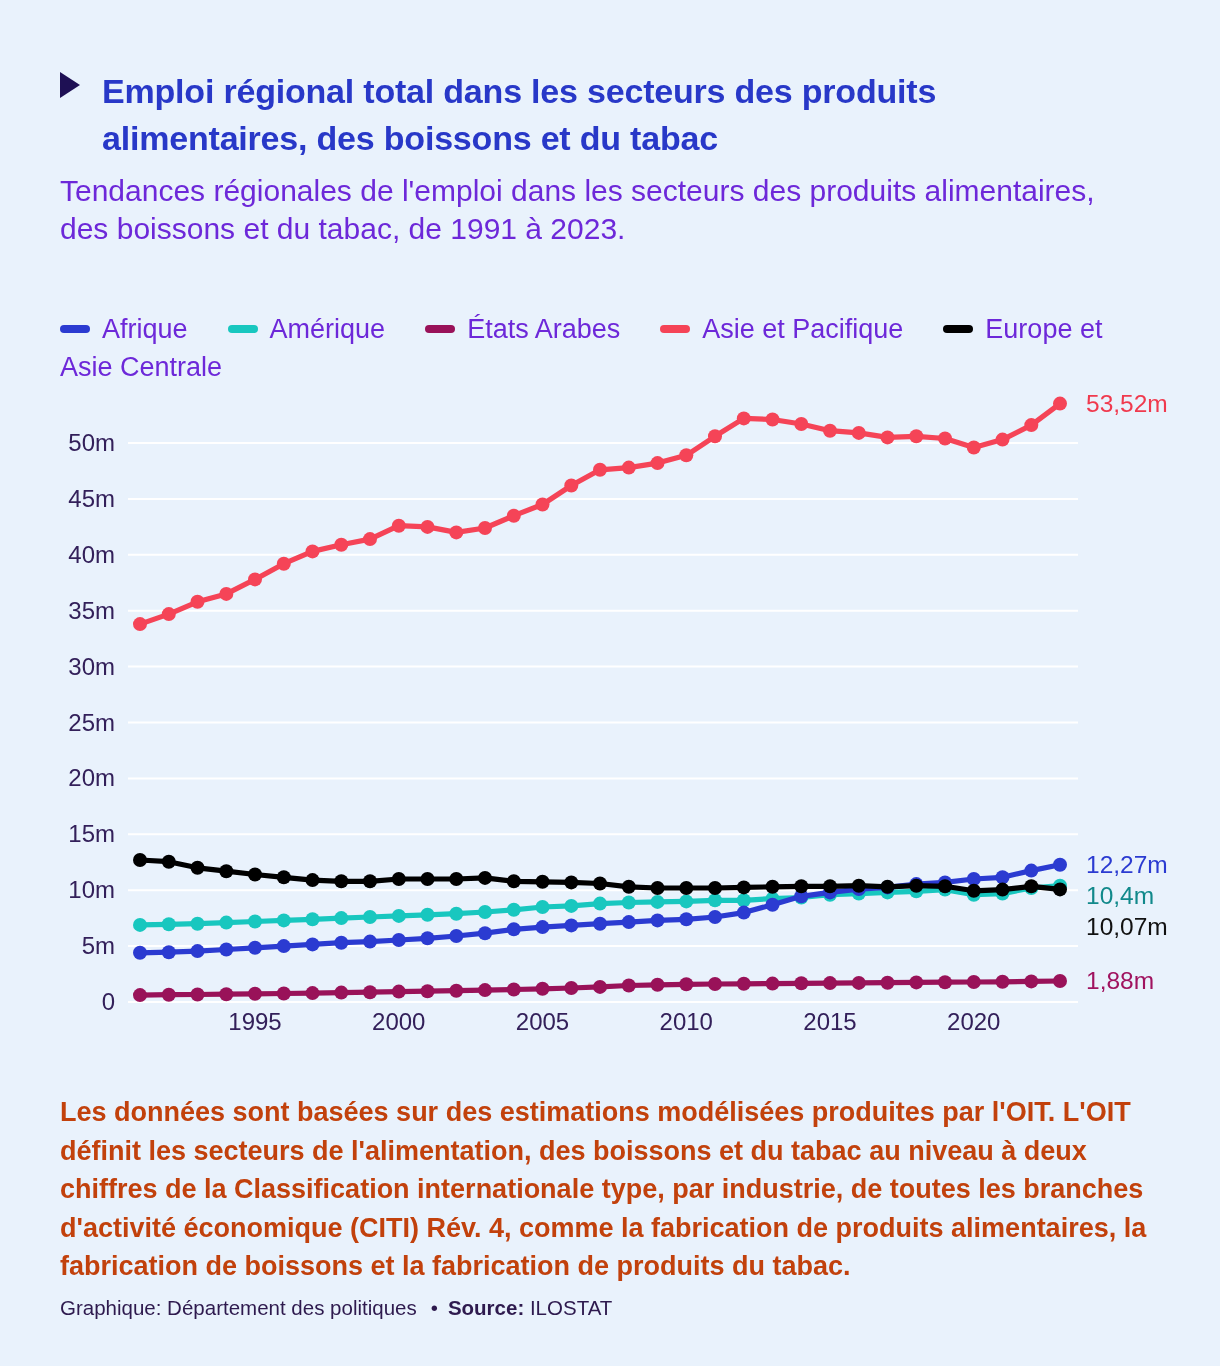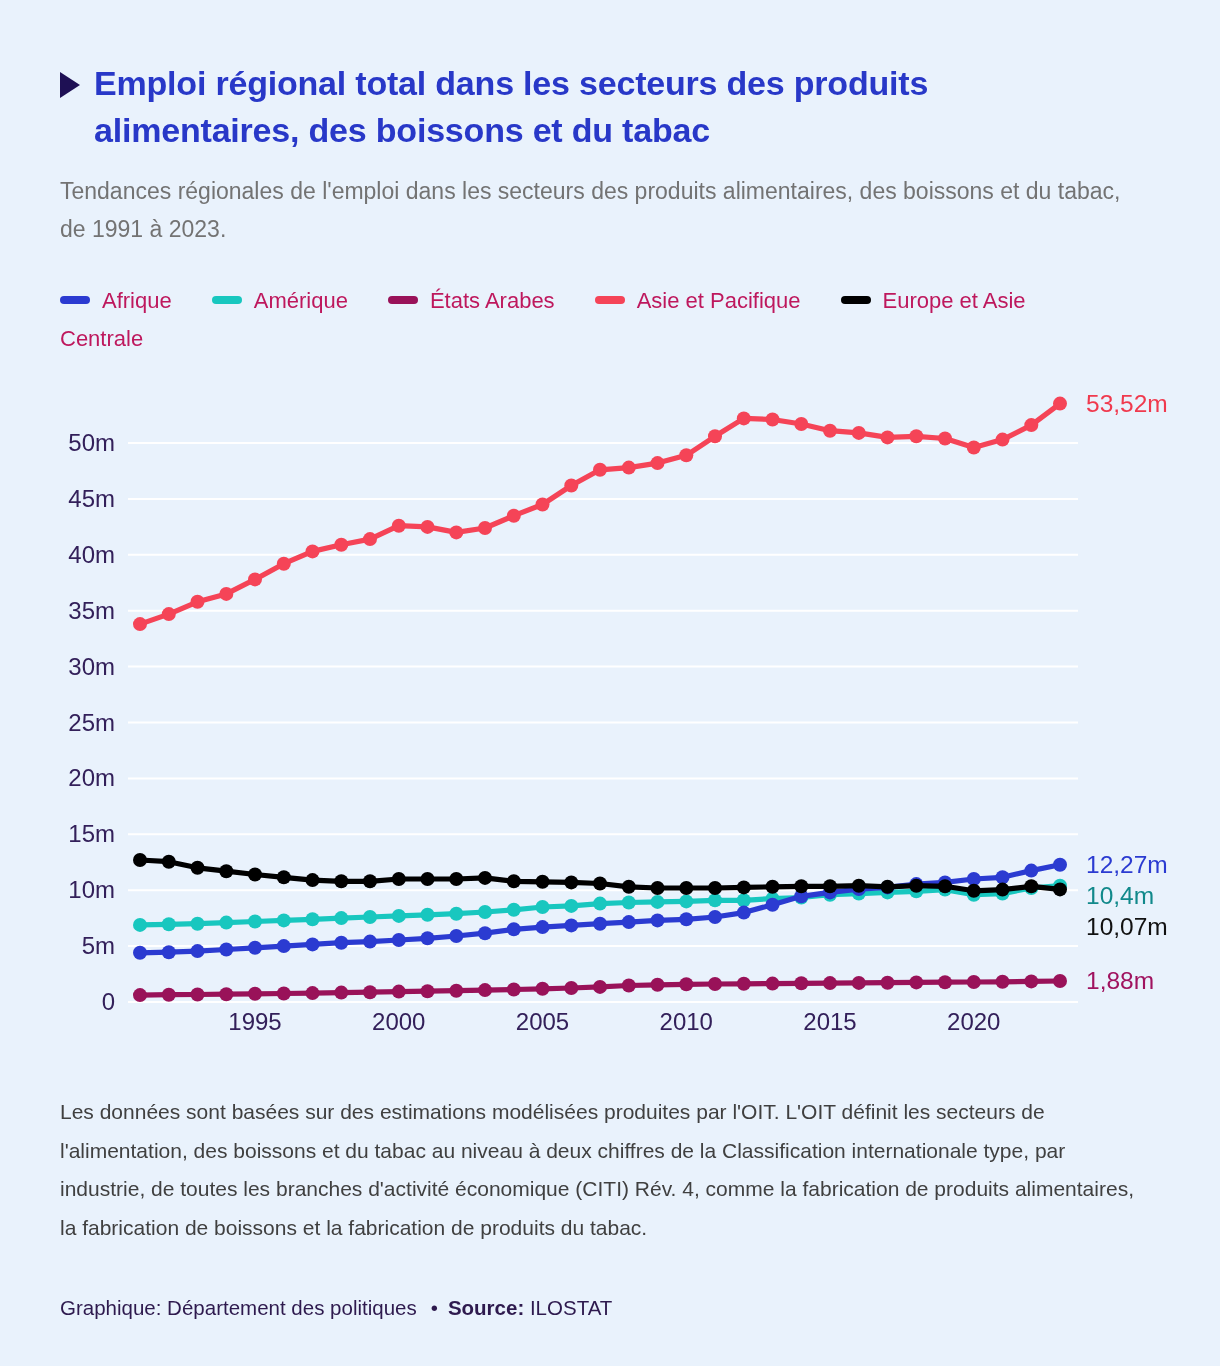--- a/index.html
+++ b/index.html
@@ -14,42 +14,42 @@
     position:absolute;left:60px;top:60px;width:1080px;
     display:flex;align-items:flex-start;
   }
   .title-arrow{
     width:0;height:0;margin:12px 14px 0 0;flex:0 0 auto;
     border-top:13px solid transparent;
     border-bottom:13px solid transparent;
     border-left:20px solid #1e1054;
   }
   h1.chart-title{
-    margin:0;max-width:990px;
+    margin:8px;max-width:990px;
     font-size:34px;line-height:47px;font-weight:bold;
     color:#2838c8;letter-spacing:-0.2px;
   }
   .subtitle{
     position:absolute;left:60px;top:172px;width:1080px;
-    font-size:23px;line-height:38px;color:#737373;
+    font-size:30px;line-height:38px;color:#6d28d9;
   }
   .legend{
-    position:absolute;left:60px;top:282px;width:1070px;
-    font-size:22px;line-height:38px;color:#be185d;
+    position:absolute;left:60px;top:310px;width:1070px;
+    font-size:27px;line-height:38px;color:#6d28d9;
   }
   .legend-item{display:inline;margin-right:40px;white-space:normal;}
   .legend-swatch{
     display:inline-block;width:30px;height:8px;border-radius:5px;
     margin-right:12px;vertical-align:middle;position:relative;top:-2px;
   }
   .chart-wrap{position:absolute;left:0;top:370px;width:1220px;height:700px;}
   svg text{font-family:"Liberation Sans","DejaVu Sans",sans-serif;}
   .footnote{
     position:absolute;left:60px;top:1093px;width:1095px;
-    font-size:21px;line-height:38.5px;color:#404040;
+    font-size:27px;line-height:38.5px;color:#c2410c;font-weight:bold;
   }
   .credit{
     position:absolute;left:60px;top:1276px;width:1095px;
     font-size:20.5px;color:#2e1a4e;margin-top:20px;
   }
   .credit b{font-weight:bold;}
   .credit .sep{margin:0 10px 0 14px;}
 </style>
 </head>
 <body>

